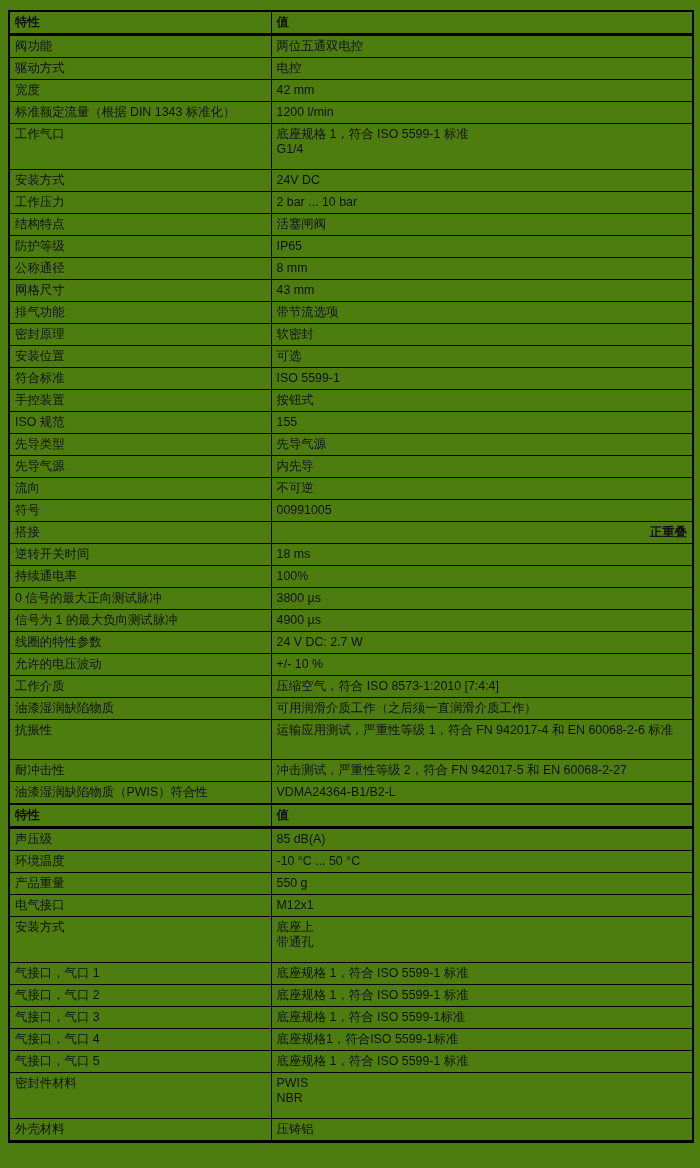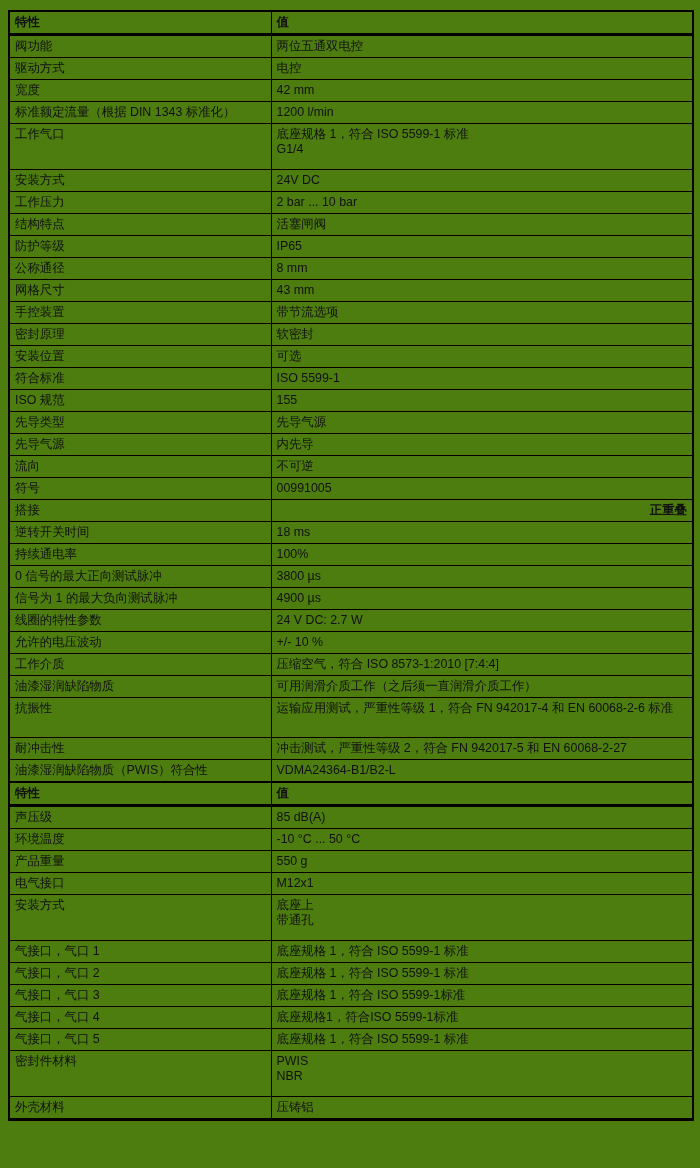--- a/index.html
+++ b/index.html
@@ -126,41 +126,47 @@
             <div class="value-line">8 mm</div>
           </td>
         </tr>
         <tr class="data-row">
           <td class="property-cell">网格尺寸</td>
           <td class="value-cell">
             <div class="value-line">43 mm</div>
           </td>
         </tr>
         <tr class="data-row">
+          <td class="property-cell">排气功能</td>
+          <td class="value-cell">
+            <div class="value-line">带节流选项</div>
+          </td>
+        </tr>
+        <tr class="data-row">
+          <td class="property-cell">密封原理</td>
+          <td class="value-cell">
+            <div class="value-line">软密封</div>
+          </td>
+        </tr>
+        <tr class="data-row">
+          <td class="property-cell">安装位置</td>
+          <td class="value-cell">
+            <div class="value-line">可选</div>
+          </td>
+        </tr>
+        <tr class="data-row">
+          <td class="property-cell">符合标准</td>
+          <td class="value-cell">
+            <div class="value-line">ISO 5599-1</div>
+          </td>
+        </tr>
+        <tr class="data-row">
           <td class="property-cell">手控装置</td>
           <td class="value-cell">
-            <div class="value-line">带节流选项</div>
-          </td>
-        </tr>
-        <tr class="data-row">
-          <td class="property-cell">密封原理</td>
-          <td class="value-cell">
-            <div class="value-line">软密封</div>
-          </td>
-        </tr>
-        <tr class="data-row">
-          <td class="property-cell">安装位置</td>
-          <td class="value-cell">
-            <div class="value-line">可选</div>
-          </td>
-        </tr>
-        <tr class="data-row">
-          <td class="property-cell">符合标准</td>
-          <td class="value-cell">
-            <div class="value-line">ISO 5599-1</div>
+            <div class="value-line">按钮式</div>
           </td>
         </tr>
         <tr class="data-row">
           <td class="property-cell">ISO 规范</td>
           <td class="value-cell">
             <div class="value-line">155</div>
           </td>
         </tr>
         <tr class="data-row">
           <td class="property-cell">先导类型</td>

